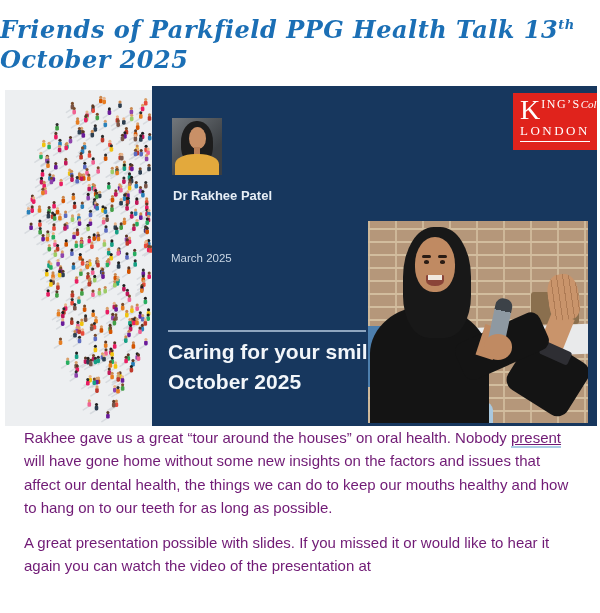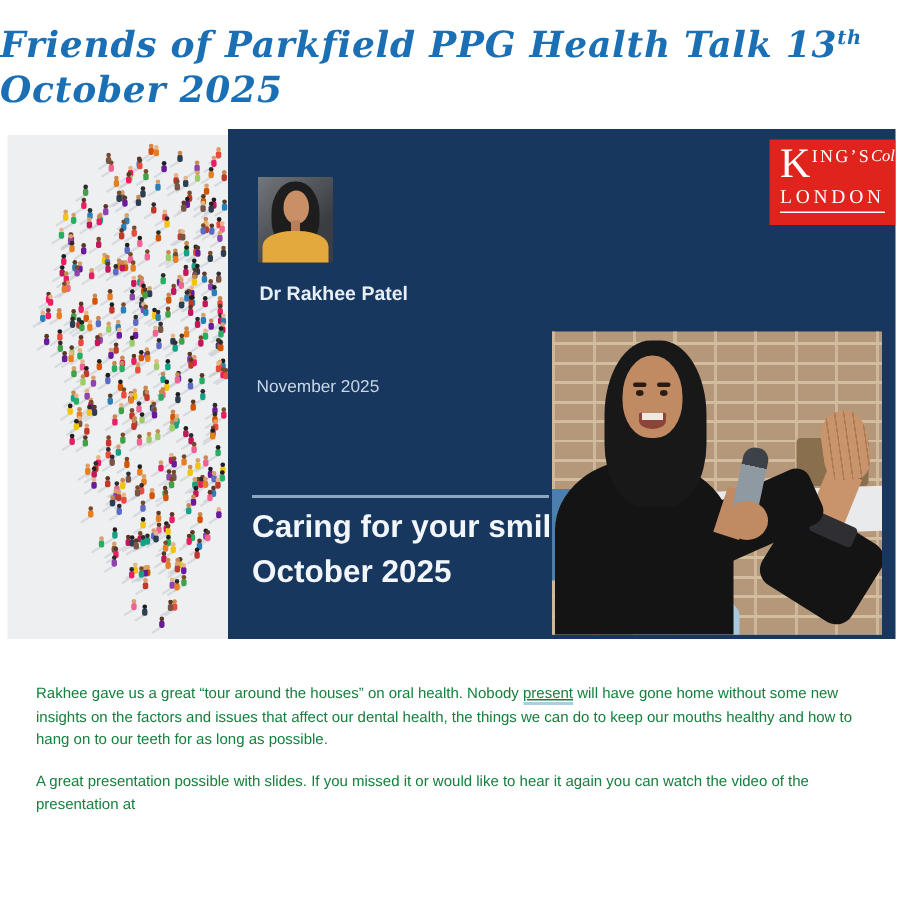--- a/index.html
+++ b/index.html
@@ -71,21 +71,21 @@
   .ep-micarm{left:51%;top:52%;width:8%;height:16%;background:#c08a62;transform:rotate(18deg);}
   .ep-mic{left:56%;top:38%;width:7.5%;height:28%;background:linear-gradient(#3c4248 0 22%,#8e99a2 22% 100%);
     border-radius:45%/14%;transform:rotate(12deg);}
   .ep-michand{left:52.5%;top:56%;width:13%;height:13%;background:#c08a62;border-radius:50%;}
   .ep-hand{left:82%;top:26%;width:14%;height:23%;background:#c9946b;border-radius:42% 42% 32% 32%;transform:rotate(-8deg);
     background-image:repeating-linear-gradient(90deg, rgba(0,0,0,0) 0 5px, rgba(122,75,42,.35) 5px 6px);}
   .ep-forearm{left:80%;top:46%;width:11%;height:20%;background:#c9946b;transform:rotate(22deg);}
   .ep-watch{left:78%;top:62%;width:14%;height:7%;background:#2e2e33;border-radius:3px;transform:rotate(24deg);}
 
   
-  .article{padding:0 24px;margin-top:29px;color:#15803d;font-size:10px;line-height:1.55;}
+  .article{padding:0 24px;color:#701a75;font-size:15px;line-height:1.55;}
   .article p{margin:0 0 12px;}
   .suggest-underline{text-decoration:underline;border-bottom:2px solid #a9cde4;}
 </style>
 </head>
 <body>
 
 <div class="page">
 
   <h1 class="newsletter-title"><span>Friends of Parkfield PPG Health Talk 13</span><sup>th</sup><span> October 2025</span></h1>
 
@@ -1251,21 +1251,21 @@
       </div>
 
       <div class="headshot">
         <div class="hs-hair"></div>
         <div class="hs-face"></div>
         <div class="hs-neck"></div>
         <div class="hs-top"></div>
       </div>
 
       <div class="speaker-name">Dr Rakhee Patel</div>
-      <div class="slide-date">November 2025</div>
+      <div class="slide-date">March 2025</div>
 
       <div class="slide-rule"></div>
       <div class="slide-heading">
         <div>Caring for your smile</div>
         <div>October 2025</div>
       </div>
 
       <div class="event-photo">
         <div class="ep ep-box"></div>
         <div class="ep ep-cloth"></div>

